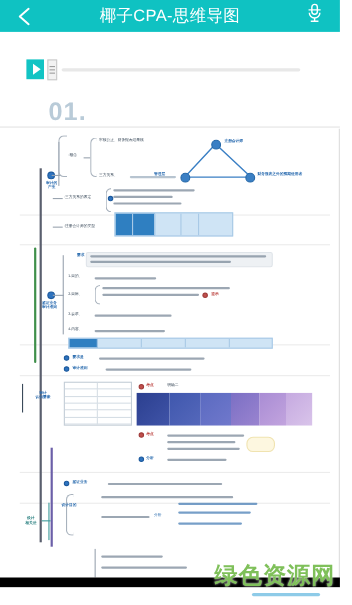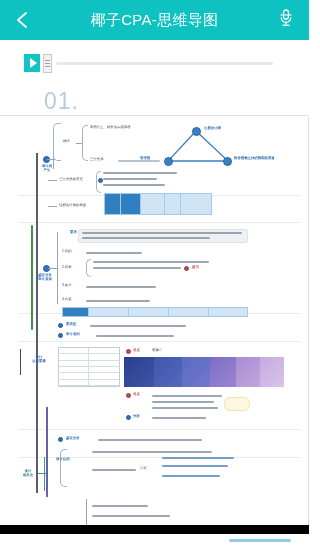--- a/index.html
+++ b/index.html
@@ -5,21 +5,21 @@
   * { margin:0; padding:0; box-sizing:border-box; }
   html,body { width:309px; height:550px; overflow:hidden; }
   body {
     font-family:"Liberation Sans","DejaVu Sans",sans-serif;
     background:#ffffff;
     position:relative;
   }
 
   
   .header {
-    position:absolute; top:0; left:0; width:309px; height:40px;
+    position:absolute; top:0; left:0; width:309px; height:29px;
     background:#0fc2c2;
     display:flex; align-items:center; justify-content:center;
   }
   .back-btn {
     position:absolute; left:11px; top:50%; transform:translateY(-50%);
     width:22px; height:22px; display:flex; align-items:center; justify-content:center;
   }
   .back-btn svg { display:block; }
   .header-title {
     color:#ffffff; font-size:15px; font-weight:400; letter-spacing:.3px;
@@ -54,21 +54,21 @@
     flex:1; height:3px; background:#e8e8e8; margin:0 36px 0 4px; border-radius:2px;
   }
 
   
   .titlewrap {
     position:absolute; top:84px; left:0; width:309px; height:32px;
     display:flex; align-items:flex-end; border-bottom:1px solid #e3e3e3;
     padding-left:44px; padding-bottom:2px;
   }
   .num {
-    font-size:23px; color:#b9cbd8; font-weight:400; letter-spacing:1px;
+    font-size:23px; color:#b9cbd8; font-weight:700; letter-spacing:1px;
     line-height:1;
   }
   .sec-title {
     font-size:13px; color:#8fa6b6; margin-left:10px; line-height:1.1;
     padding-bottom:2px;
   }
 
   
   .canvas {
     position:absolute; top:117px; left:0; width:309px; height:413px;
@@ -412,18 +412,19 @@
     <div class="tinyline bl" style="left:162px; top:358px; width:58px;"></div>
 
     <div class="tinyline dk" style="left:92px; top:388px; width:56px;"></div>
     <div class="tinyline dk" style="left:92px; top:398px; width:78px;"></div>
     <div class="stroke v" style="left:86px; top:382px; height:26px;"></div>
 
   </div>
 </div>
 
 <div class="watermark">
+  <div class="wm-main">绿色资源网</div>
 </div>
 
 <div class="blackbar"></div>
 <div class="homebar">
   <div class="pill"></div>
 </div>
 
 </body></html>

